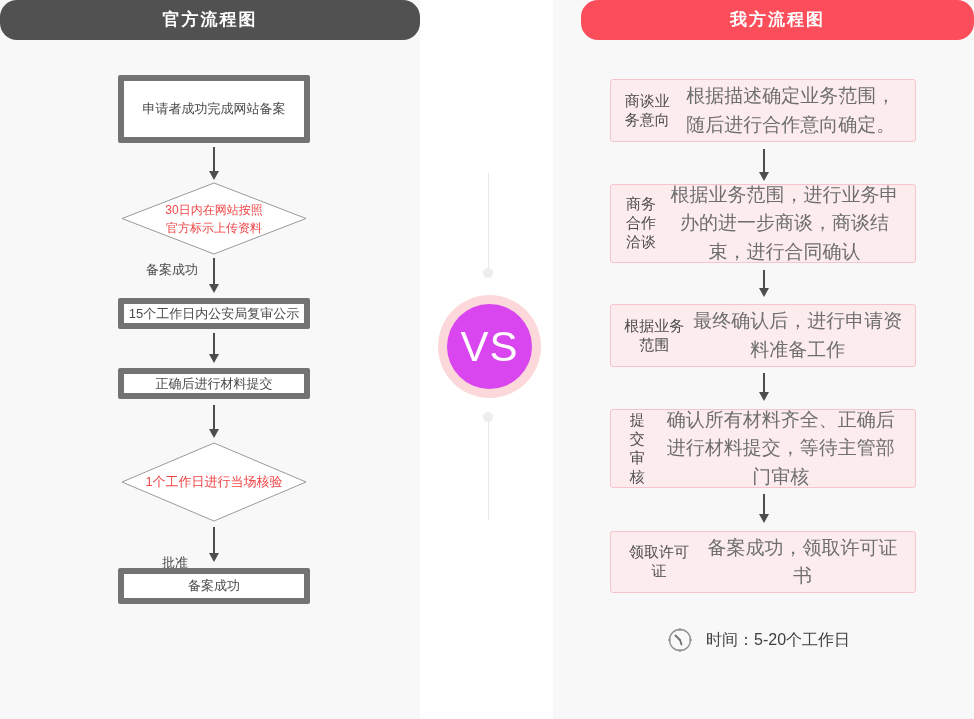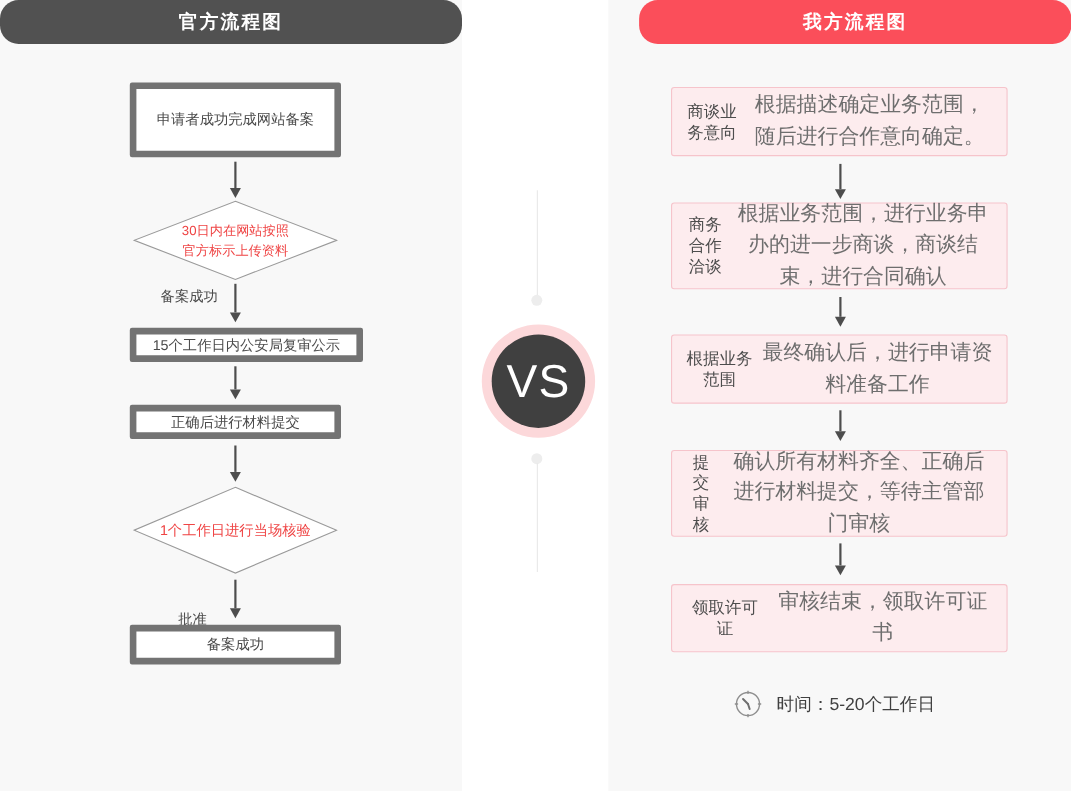--- a/index.html
+++ b/index.html
@@ -41,21 +41,21 @@
 
   .time-row { position:absolute; left:112px; top:624px; height:32px;
           display:flex; align-items:center; gap:11px; }
   .time-row .time-text { font-size:16px; color:#404040; }
 
   
   .mid-line { position:absolute; width:1px; background:#e8e8e8; left:488px; }
   .mid-dot  { position:absolute; width:10px; height:10px; border-radius:50%; background:#ededed; left:483px; }
   .vs-outer { position:absolute; left:438px; top:295px; width:103px; height:103px;
           border-radius:50%; background:#fcd8da; display:flex; align-items:center; justify-content:center; }
-  .vs-inner { width:85px; height:85px; border-radius:50%; background:#404040;
+  .vs-inner { width:85px; height:85px; border-radius:50%; background:#d946ef;
           display:flex; align-items:center; justify-content:center;
           color:#ffffff; font-size:42px; font-weight:400; letter-spacing:1px; }
 </style>
 </head>
 <body>
 
 <div class="stage">
 
   <div class="panel left">
     <div class="panel-header dark">官方流程图</div>
@@ -72,21 +72,21 @@
       </svg>
       <div class="dtext">
         <div>30日内在网站按照</div>
         <div>官方标示上传资料</div>
       </div>
     </div>
 
     <div class="edge-label" style="left:146px; top:261px;">备案成功</div>
     <div class="arrow" style="left:213px; top:258px; height:26px;"></div>
 
-    <div class="obox" style="left:118px; top:298px; width:212px; height:31px;">
+    <div class="obox" style="left:118px; top:298px; width:192px; height:31px;">
       <span>15个工作日内公安局复审公示</span>
     </div>
 
     <div class="arrow" style="left:213px; top:333px; height:21px;"></div>
 
     <div class="obox" style="left:118px; top:368px; width:192px; height:31px;">
       <span>正确后进行材料提交</span>
     </div>
 
     <div class="arrow" style="left:213px; top:405px; height:24px;"></div>
@@ -142,21 +142,21 @@
 
     <div class="pbox" style="left:57px; top:409px; width:306px; height:79px;">
       <div class="ptitle">提交审核</div>
       <div class="pdesc">确认所有材料齐全、正确后进行材料提交，等待主管部门审核</div>
     </div>
 
     <div class="arrow" style="left:210px; top:494px; height:20px;"></div>
 
     <div class="pbox" style="left:57px; top:531px; width:306px; height:62px;">
       <div class="ptitle">领取许可证</div>
-      <div class="pdesc">审核结束，领取许可证书</div>
+      <div class="pdesc">备案成功，领取许可证书</div>
     </div>
 
     <div class="time-row">
       <svg width="30" height="30" viewBox="0 0 30 30">
         <circle cx="15" cy="15" r="10.5" fill="none" stroke="#8f8f8f" stroke-width="1.3"></circle>
         <g stroke="#8f8f8f" stroke-width="1.2">
           <line x1="15" y1="3" x2="15" y2="6"></line>
           <line x1="15" y1="24" x2="15" y2="27"></line>
           <line x1="3" y1="15" x2="6" y2="15"></line>
           <line x1="24" y1="15" x2="27" y2="15"></line>

